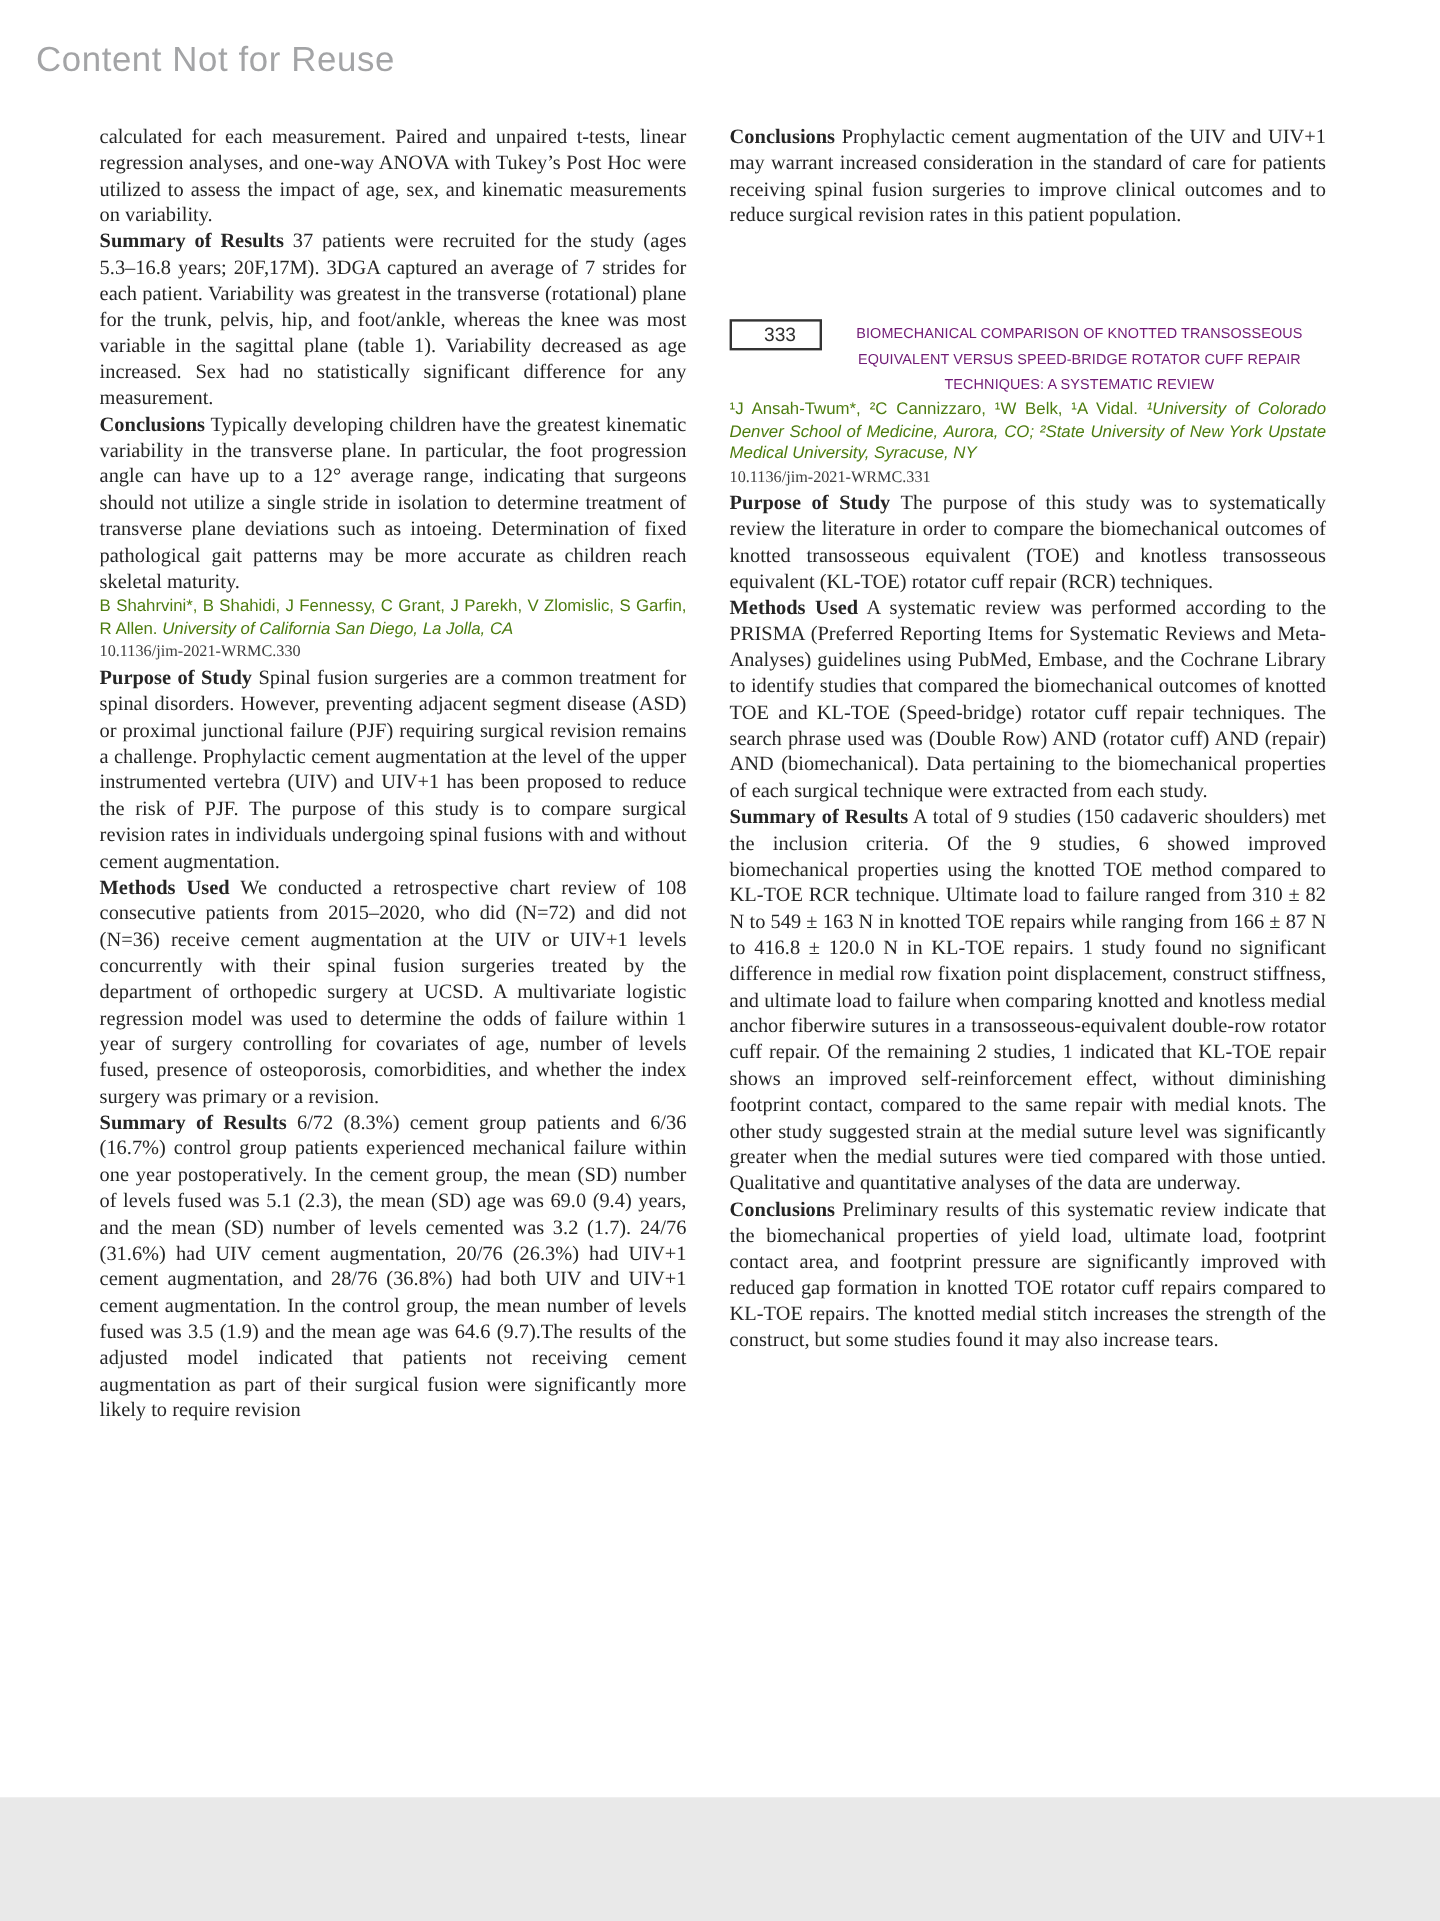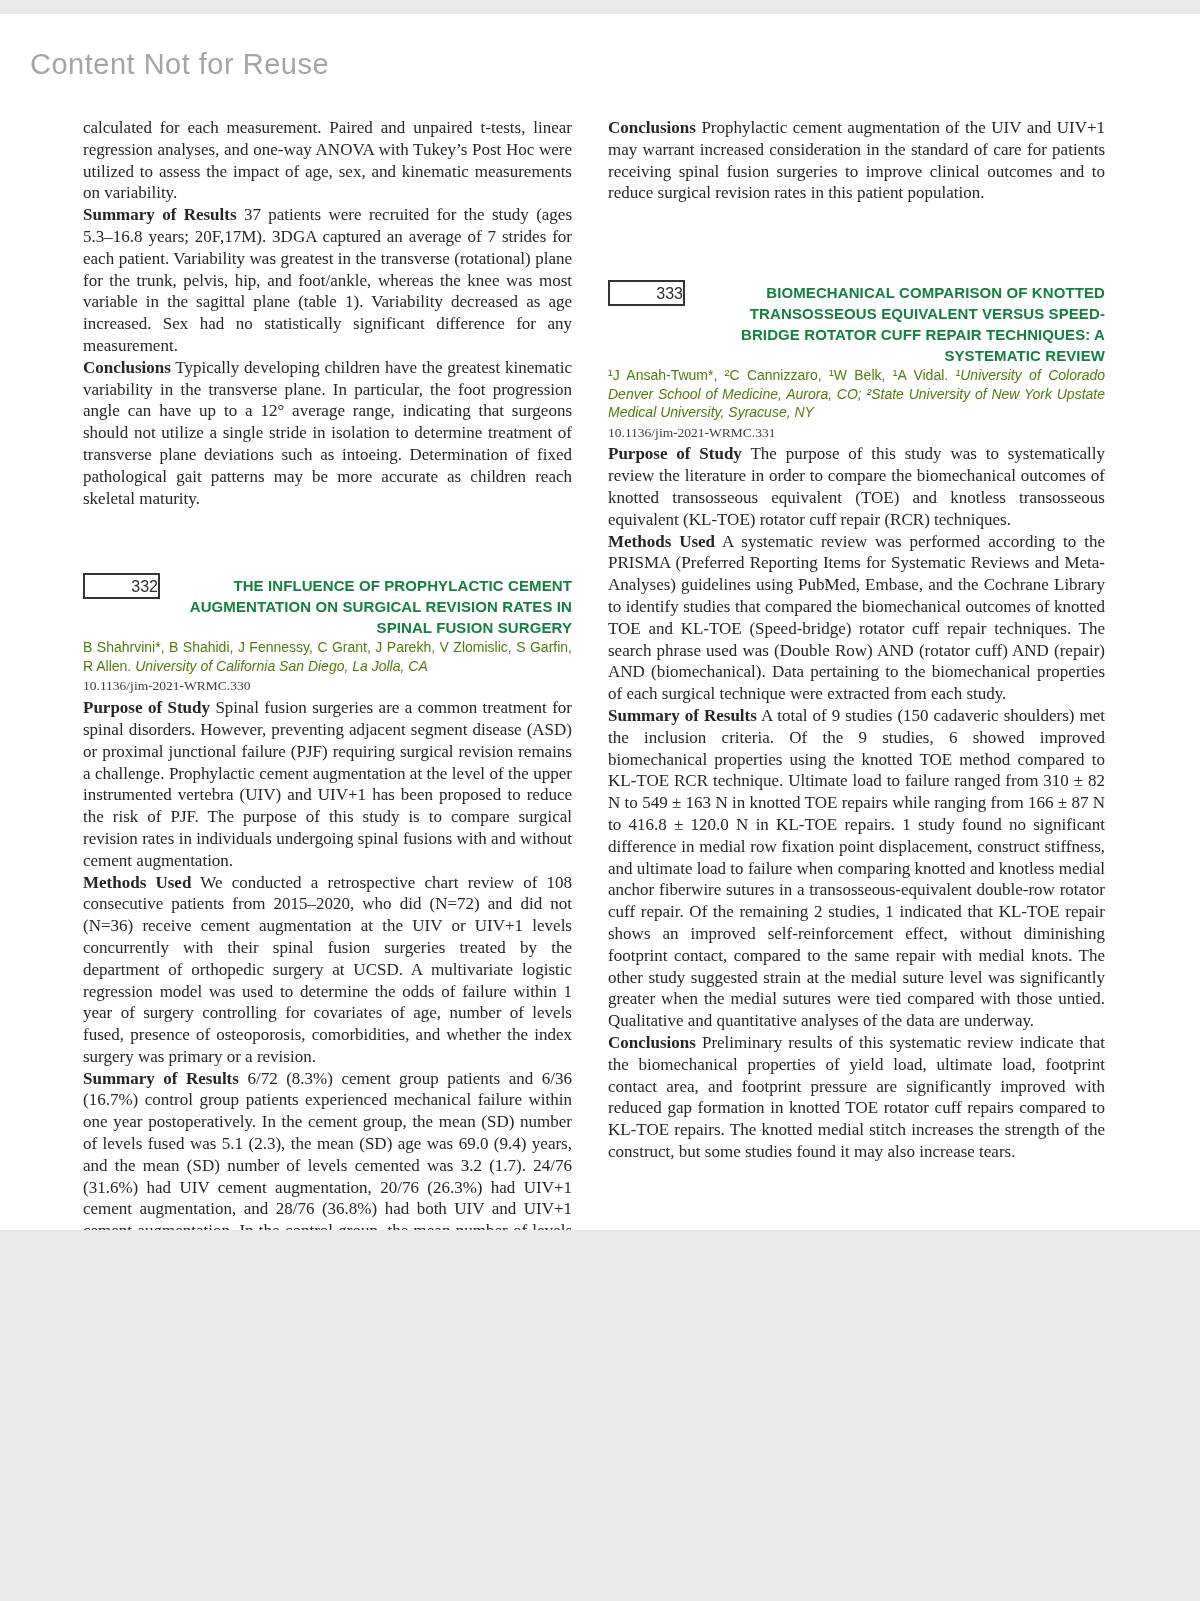--- a/index.html
+++ b/index.html
@@ -1,29 +1,29 @@
 <!DOCTYPE html>
 <html><head>
 <meta charset="utf-8">
 <style>
   html,body{margin:0;padding:0;background:#e9e9e9;}
-  .page{position:relative;width:1200px;height:1216px;background:#ffffff;margin:14px auto;overflow:hidden;font-family:"Liberation Serif",serif;}
+  .page{position:relative;width:1200px;height:1498px;background:#ffffff;margin:0 auto;overflow:hidden;font-family:"Liberation Serif",serif;}
   .watermark{position:absolute;left:30px;top:34px;z-index:3;font-family:"Liberation Sans",sans-serif;font-size:29px;font-weight:400;color:rgba(72,74,77,0.50);letter-spacing:0.5px;white-space:nowrap;}
   .headerbar{position:absolute;left:87px;top:43px;width:1028px;height:35px;background:#76777a;z-index:2;display:flex;align-items:center;justify-content:flex-end;padding-right:13px;box-sizing:border-box;}
   .headerbar .hdr-title{color:#ffffff;font-family:"Liberation Sans",sans-serif;font-weight:bold;font-size:22px;letter-spacing:0.2px;}
   .col{position:absolute;top:103px;font-size:17px;line-height:21.8px;color:#262626;text-align:justify;}
   .col-left{left:83px;width:489px;}
   .col-right{left:608px;width:497px;}
   p.body{margin:0;text-align:justify;}
   .label{font-weight:bold;}
-  .abs-head{display:flex;gap:9px;font-family:"Liberation Sans",sans-serif;text-align:right;align-items:flex-start;}
+  .abs-head{display:flex;gap:9px;font-family:"Liberation Sans",sans-serif;text-align:center;align-items:flex-start;}
   .mt-l{margin-top:64px;}
   .mt-r{margin-top:76px;}
   .abs-num{flex:none;width:77px;height:26px;box-sizing:border-box;border:2px solid #333333;padding:1px 0 0 7px;font-size:16px;line-height:21px;color:#2f2f2f;font-weight:400;}
-  .abs-title{font-weight:bold;font-size:15px;line-height:21px;color:#15803d;letter-spacing:0.1px;padding-top:2px;}
+  .abs-title{font-weight:normal;font-size:12px;line-height:21px;color:#701a75;letter-spacing:0.1px;padding-top:2px;}
   .authors-block{margin-top:24px;font-family:"Liberation Sans",sans-serif;font-size:14px;line-height:18.5px;color:#4d7c0f;text-align:left;}
   .affil{font-style:italic;}
   .doi{margin-top:22px;font-family:Liberation Serif, serif;font-size:13.5px;color:#3e3e3e;text-align:left;}
   .sec-start{margin-top:33px;}
   .footer-rule{position:absolute;left:83px;top:1542px;width:1032px;height:3px;background:#454545;}
   .footer{position:absolute;left:83px;top:1551px;width:1032px;display:flex;justify-content:space-between;align-items:baseline;font-family:"Liberation Sans",sans-serif;font-size:13.5px;color:#333333;}
   .cite{font-style:italic;}
   .vol{font-weight:normal;}
 </style>
 </head>
@@ -33,24 +33,20 @@
 
   <div class="watermark">Content Not for Reuse</div>
 
 
   <div class="col col-left">
 
     <p class="body">calculated for each measurement. Paired and unpaired t-tests, linear regression analyses, and one-way ANOVA with Tukey’s Post Hoc were utilized to assess the impact of age, sex, and kinematic measurements on variability.</p>
     <p class="body"><span class="label">Summary of Results</span> <span>37 patients were recruited for the study (ages 5.3–16.8 years; 20F,17M). 3DGA captured an average of 7 strides for each patient. Variability was greatest in the transverse (rotational) plane for the trunk, pelvis, hip, and foot/ankle, whereas the knee was most variable in the sagittal plane (table 1). Variability decreased as age increased. Sex had no statistically significant difference for any measurement.</span></p>
     <p class="body"><span class="label">Conclusions</span> <span>Typically developing children have the greatest kinematic variability in the transverse plane. In particular, the foot progression angle can have up to a 12° average range, indicating that surgeons should not utilize a single stride in isolation to determine treatment of transverse plane deviations such as intoeing. Determination of fixed pathological gait patterns may be more accurate as children reach skeletal maturity.</span></p>
 
-    <div class="abs-head mt-l">
-      <div class="abs-num">332</div>
-      <div class="abs-title">THE INFLUENCE OF PROPHYLACTIC CEMENT AUGMENTATION ON SURGICAL REVISION RATES IN SPINAL FUSION SURGERY</div>
-    </div>
 
     <p class="body authors-block"><span>B Shahrvini*, B Shahidi, J Fennessy, C Grant, J Parekh, V Zlomislic, S Garfin, R Allen. </span><span class="affil">University of California San Diego, La Jolla, CA</span></p>
 
     <p class="body doi">10.1136/jim-2021-WRMC.330</p>
 
     <p class="body sec-start"><span class="label">Purpose of Study</span> <span>Spinal fusion surgeries are a common treatment for spinal disorders. However, preventing adjacent segment disease (ASD) or proximal junctional failure (PJF) requiring surgical revision remains a challenge. Prophylactic cement augmentation at the level of the upper instrumented vertebra (UIV) and UIV+1 has been proposed to reduce the risk of PJF. The purpose of this study is to compare surgical revision rates in individuals undergoing spinal fusions with and without cement augmentation.</span></p>
 
     <p class="body"><span class="label">Methods Used</span> <span>We conducted a retrospective chart review of 108 consecutive patients from 2015–2020, who did (N=72) and did not (N=36) receive cement augmentation at the UIV or UIV+1 levels concurrently with their spinal fusion surgeries treated by the department of orthopedic surgery at UCSD. A multivariate logistic regression model was used to determine the odds of failure within 1 year of surgery controlling for covariates of age, number of levels fused, presence of osteoporosis, comorbidities, and whether the index surgery was primary or a revision.</span></p>
 
     <p class="body"><span class="label">Summary of Results</span> <span>6/72 (8.3%) cement group patients and 6/36 (16.7%) control group patients experienced mechanical failure within one year postoperatively. In the cement group, the mean (SD) number of levels fused was 5.1 (2.3), the mean (SD) age was 69.0 (9.4) years, and the mean (SD) number of levels cemented was 3.2 (1.7). 24/76 (31.6%) had UIV cement augmentation, 20/76 (26.3%) had UIV+1 cement augmentation, and 28/76 (36.8%) had both UIV and UIV+1 cement augmentation. In the control group, the mean number of levels fused was 3.5 (1.9) and the mean age was 64.6 (9.7).The results of the adjusted model indicated that patients not receiving cement augmentation as part of their surgical fusion were significantly more likely to require revision</span></p>

